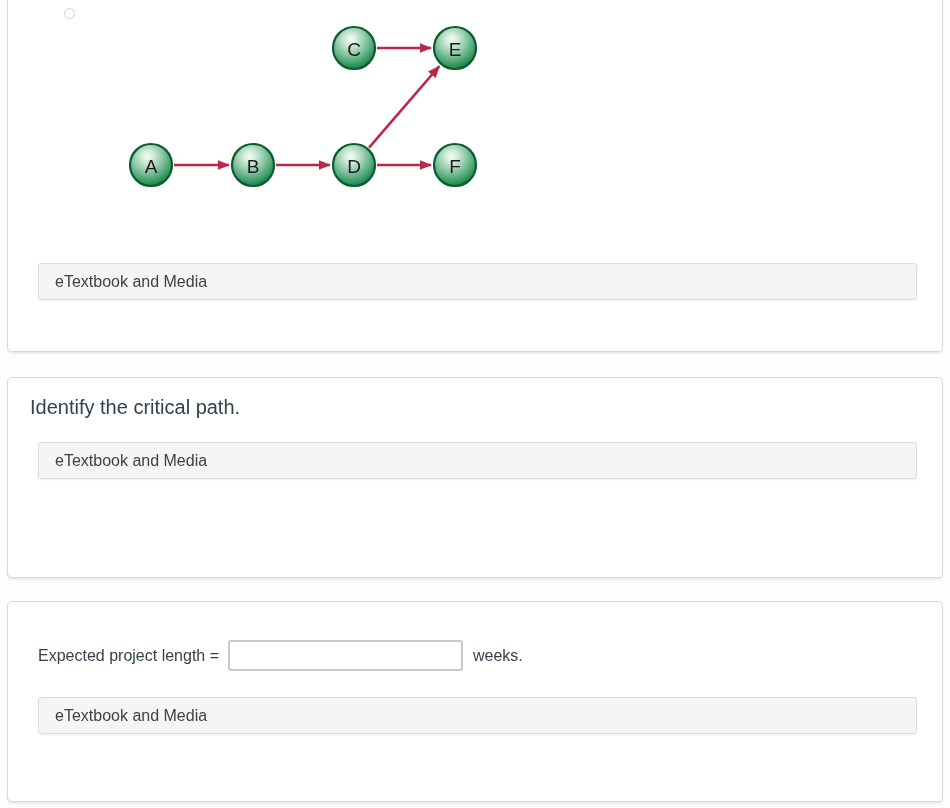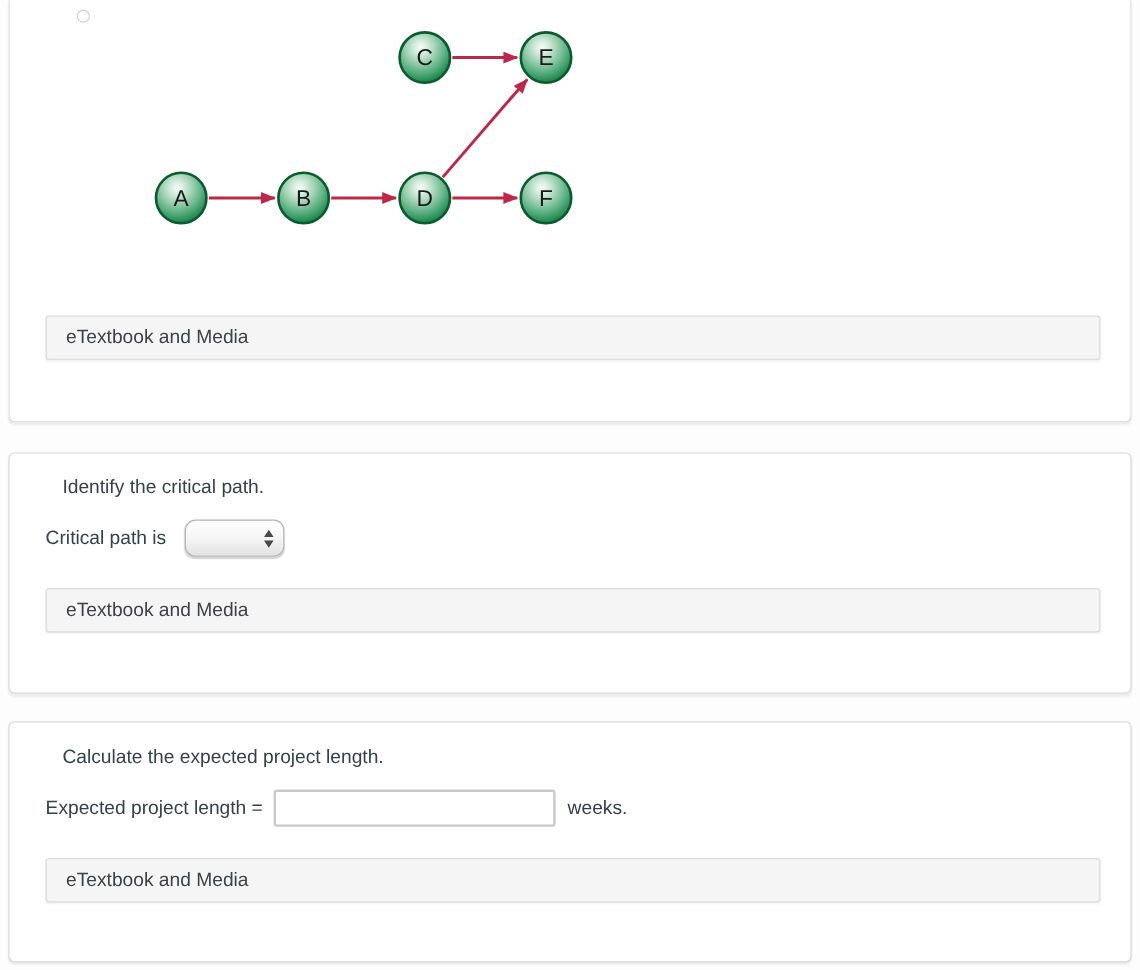--- a/index.html
+++ b/index.html
@@ -31,22 +31,22 @@
     position:absolute; left:56px; top:8px;
     width:11px; height:11px;
     border:1px solid #d2d2d2; border-radius:50%;
     background:transparent;
   }
 
   .diagram-wrap { height:230px; position:relative; }
   .diagram-wrap svg { position:absolute; left:0; top:0; }
 
   .question {
-    font-size:16px; line-height:18px;
-    margin-left:44px;
+    font-size:20px; line-height:18px;
+    margin-left:22px;
     color:#35414d;
   }
   .row {
     display:flex; align-items:center;
     margin:17px 0 0 30px;
     height:31px;
     font-size:16px;
   }
 
   .etextbook-bar {
@@ -149,34 +149,23 @@
         <text x="447" y="49" text-anchor="middle" dominant-baseline="central" font-size="19" fill="#1b1b1b" font-family="&quot;Liberation Sans&quot;, sans-serif">E</text>
         <circle cx="447" cy="165" r="21" fill="url(#ballGrad)" stroke="#0a5c2e" stroke-width="2.2"></circle>
         <text x="447" y="166" text-anchor="middle" dominant-baseline="central" font-size="19" fill="#1b1b1b" font-family="&quot;Liberation Sans&quot;, sans-serif">F</text>
       </svg>
   </div>
   <button class="etextbook-bar bar-1">eTextbook and Media</button>
 </section>
 
 <section class="panel panel-mid">
   <p class="question">Identify the critical path.</p>
-  <div class="row">
-    <span>Critical path is</span>
-    <div class="select">
-      <span class="sel-value"></span>
-      <span class="spinners">
-        <i class="tri-up"></i>
-        <i class="tri-down"></i>
-      </span>
-    </div>
-  </div>
   <button class="etextbook-bar bar-2">eTextbook and Media</button>
 </section>
 
 <section class="panel panel-bot">
-  <p class="question">Calculate the expected project length.</p>
   <div class="row">
     <span>Expected project length =</span>
     <input class="num-input" type="text" value="" style="">
     <span class="suffix">weeks.</span>
   </div>
   <button class="etextbook-bar bar-2">eTextbook and Media</button>
 </section>
 
 </body></html>

